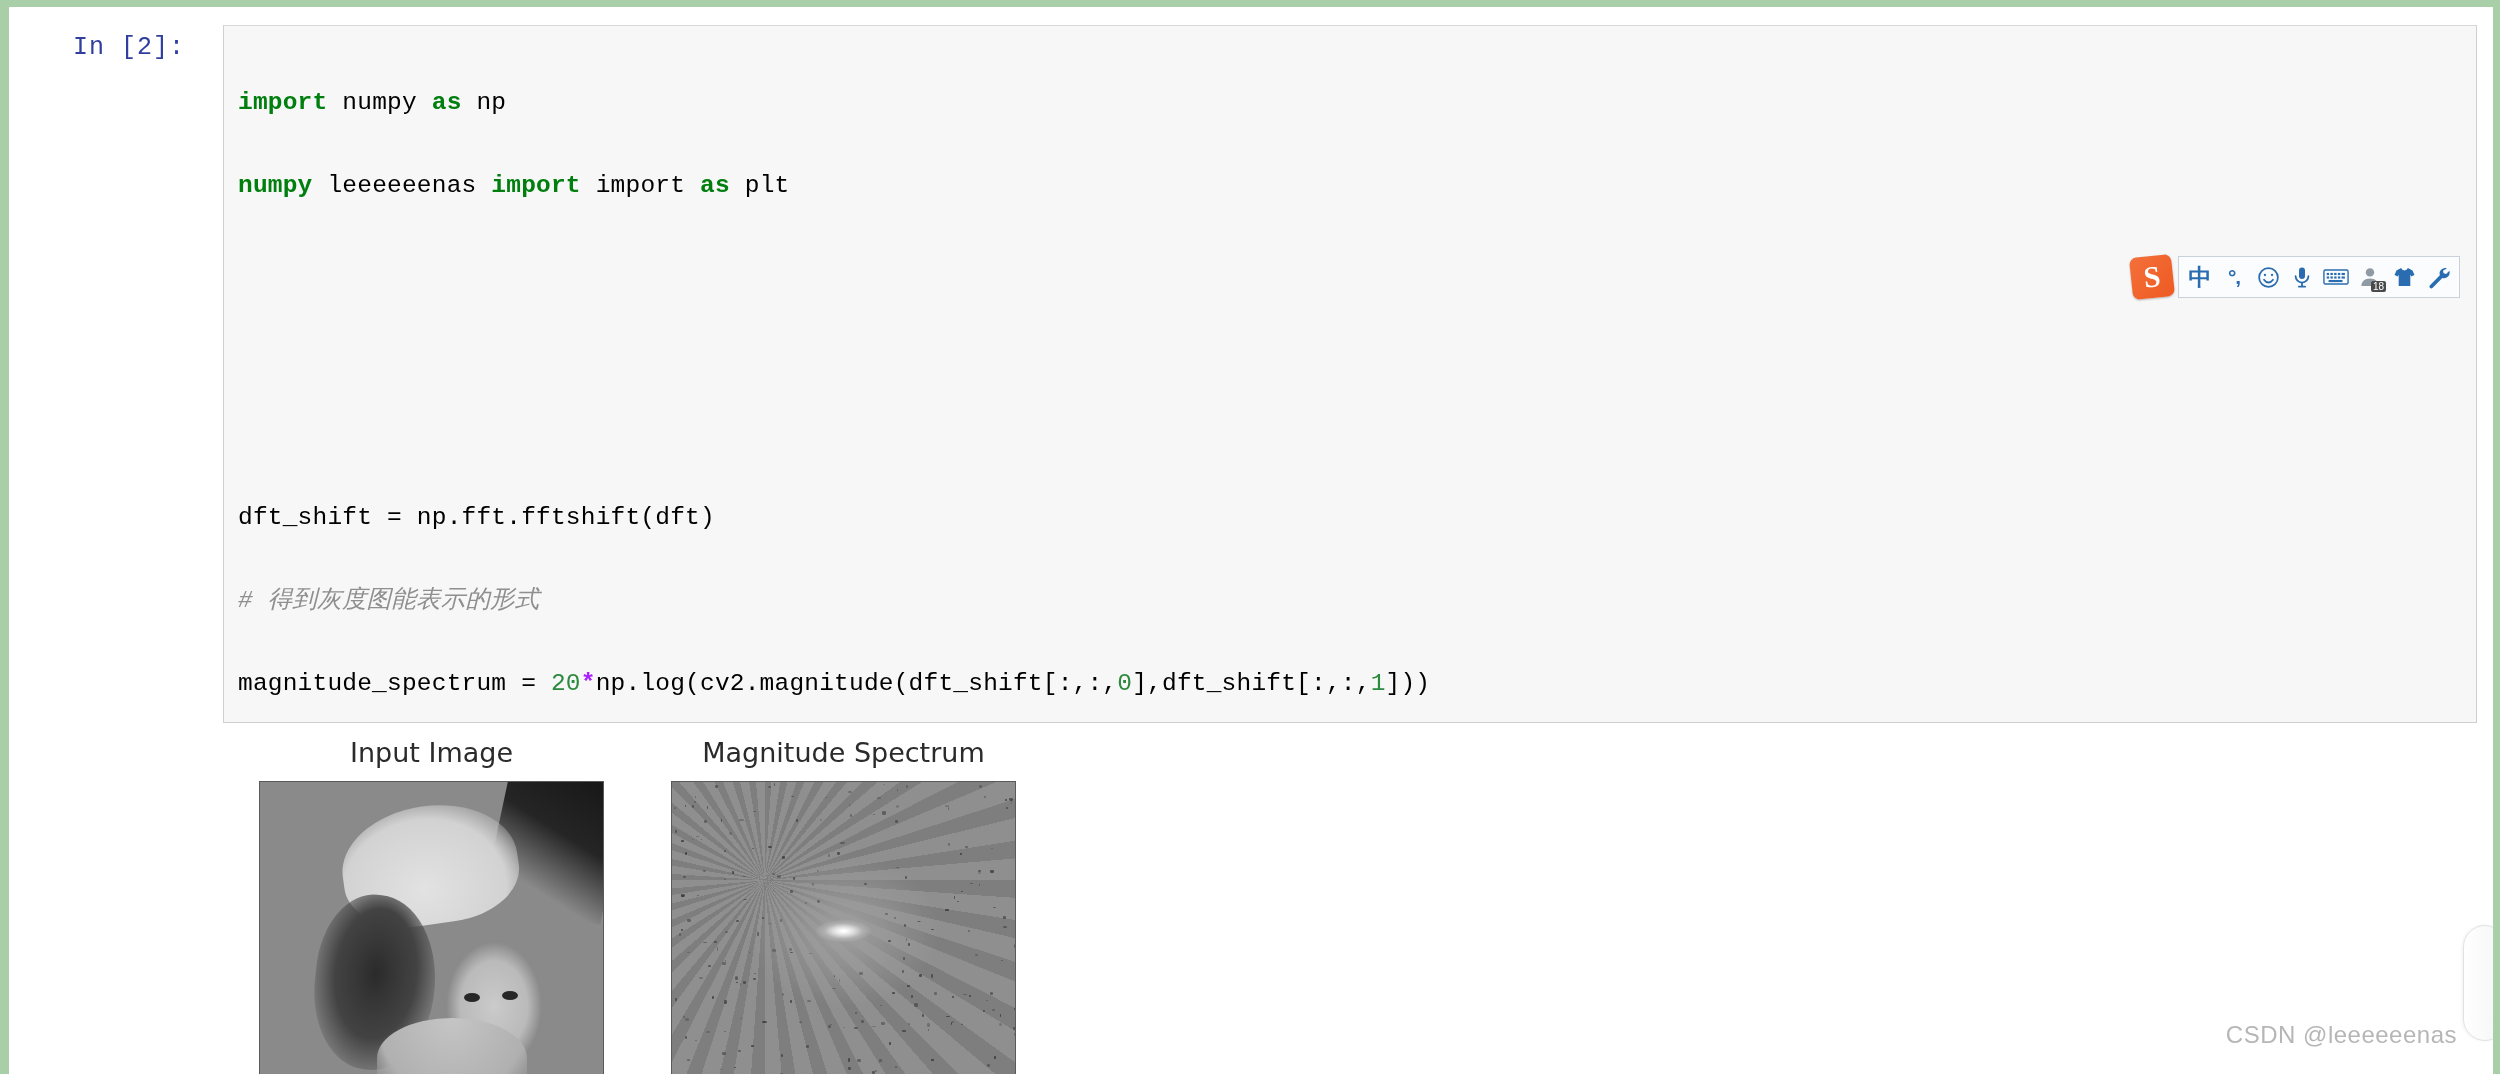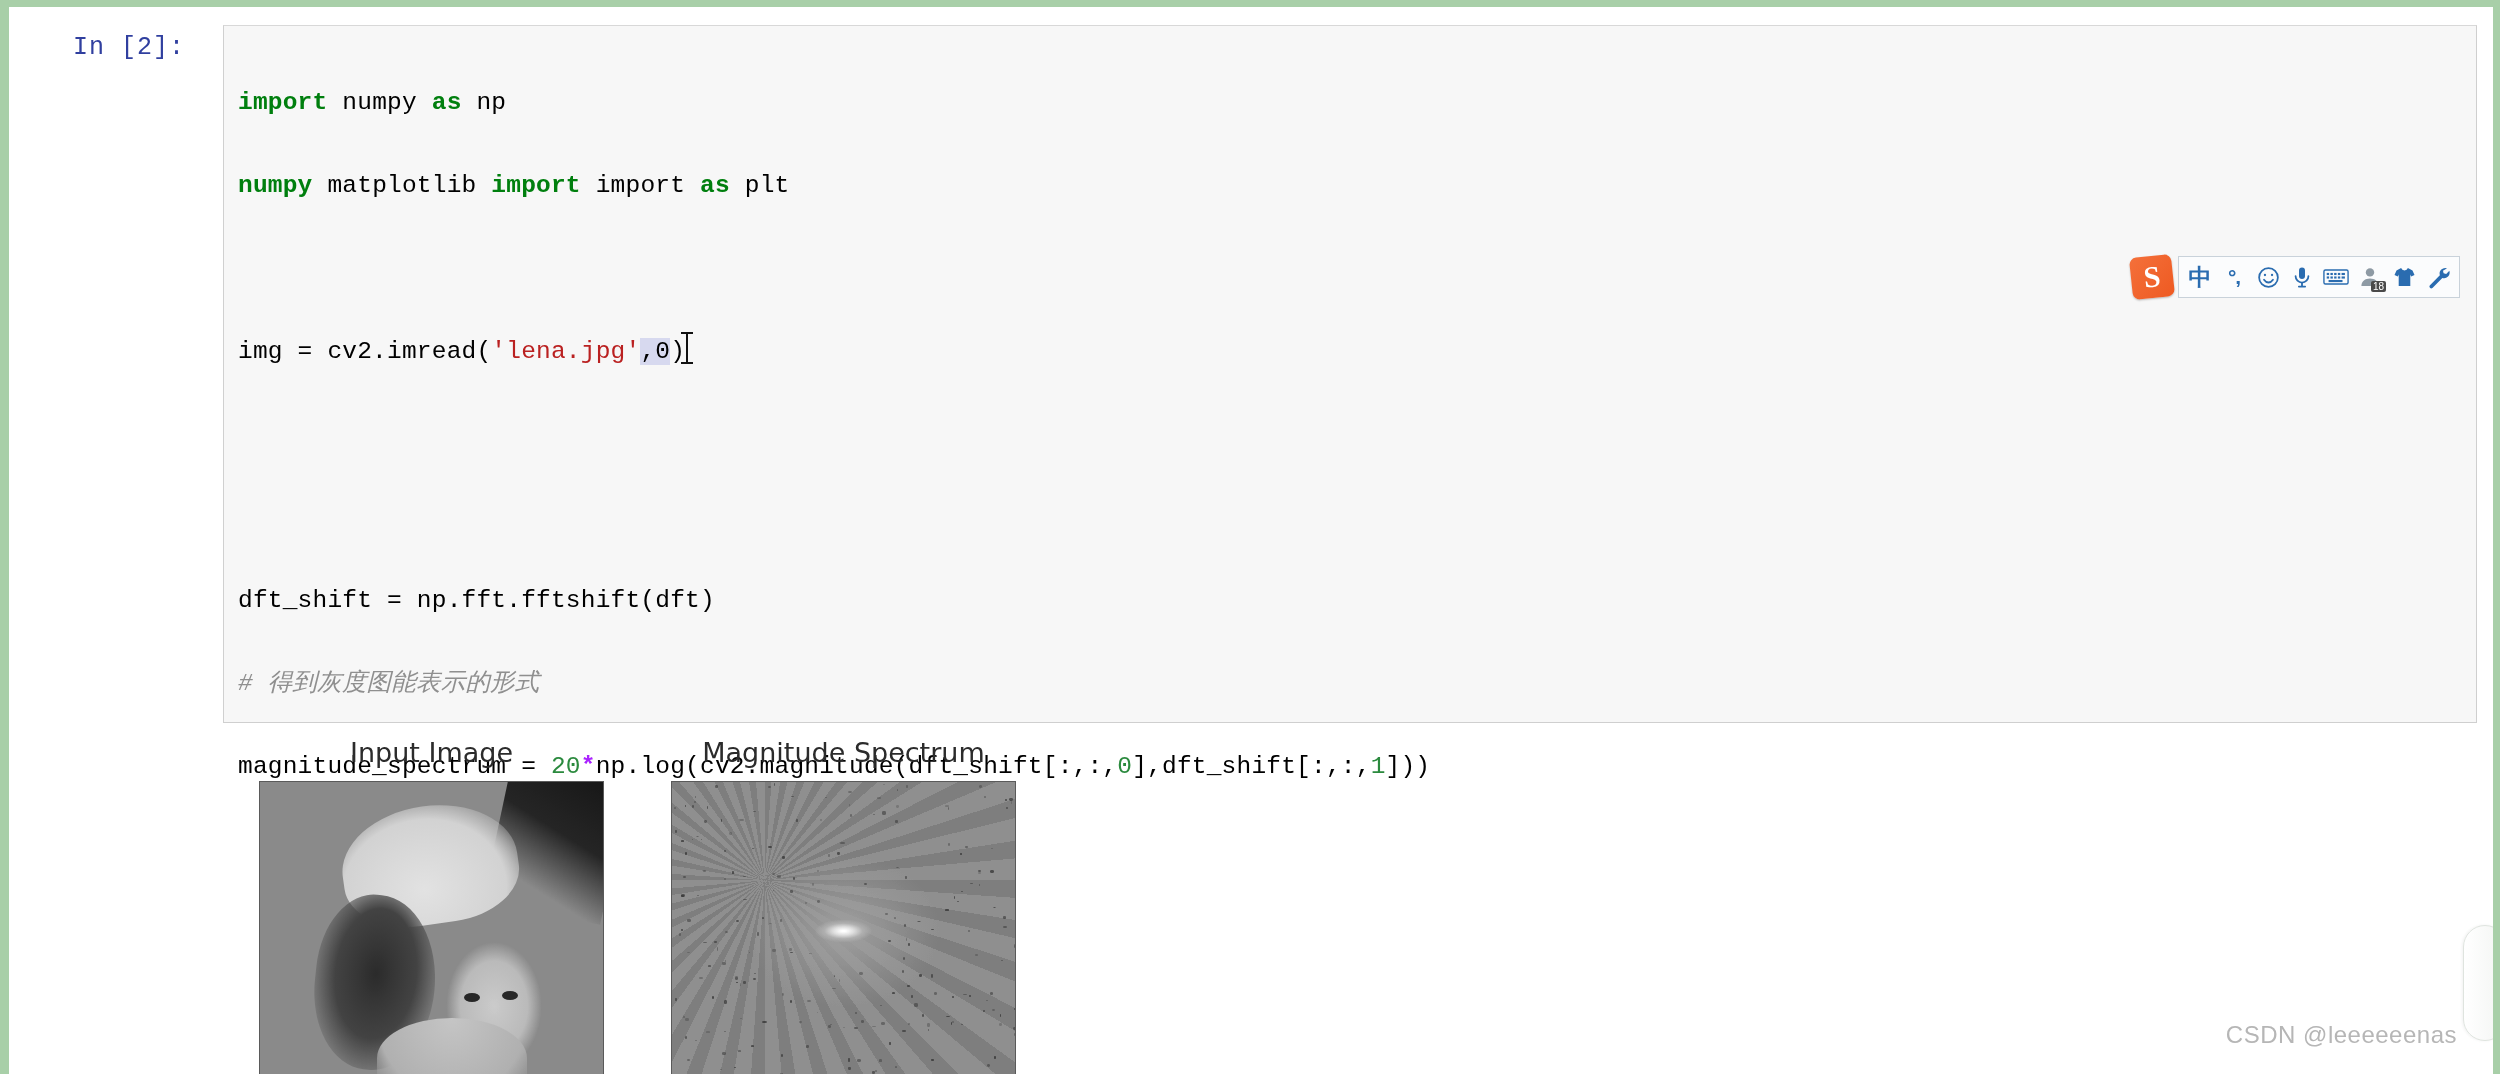--- a/index.html
+++ b/index.html
@@ -278,23 +278,22 @@
 <body>
 
 <div id="page">
   <div id="cell-area">
 
     <div id="prompt">In [2]:</div>
 
     <div id="input-box">
       <div id="code">
 <div class="line"><span class="kw">import</span> <span>numpy</span> <span class="kw">as</span> <span>np</span></div>
-<div class="line"><span class="kw">numpy</span> <span>matplotlib</span> <span class="kw">import</span> <span>import</span> <span class="kw">as</span> <span>plt</span></div>
+<div class="line"><span class="kw">numpy</span> <span>leeeeeenas</span> <span class="kw">import</span> <span>import</span> <span class="kw">as</span> <span>plt</span></div>
 <div class="line">&nbsp;</div>
-<div class="line">img = cv2.imread(<span class="str">'lena.jpg'</span><span class="sel">,0</span>)<span class="caret"></span></div>
 <div class="line">&nbsp;</div>
 <div class="line">&nbsp;</div>
 <div class="line">dft_shift = np.fft.fftshift(dft)</div>
 <div class="line"><span class="cmt"># 得到灰度图能表示的形式</span></div>
 <div class="line">magnitude_spectrum = <span class="num">20</span><span class="op">*</span>np.log(cv2.magnitude(dft_shift[:,:,<span class="num">0</span>],dft_shift[:,:,<span class="num">1</span>]))</div>
 
 
 
 
 

